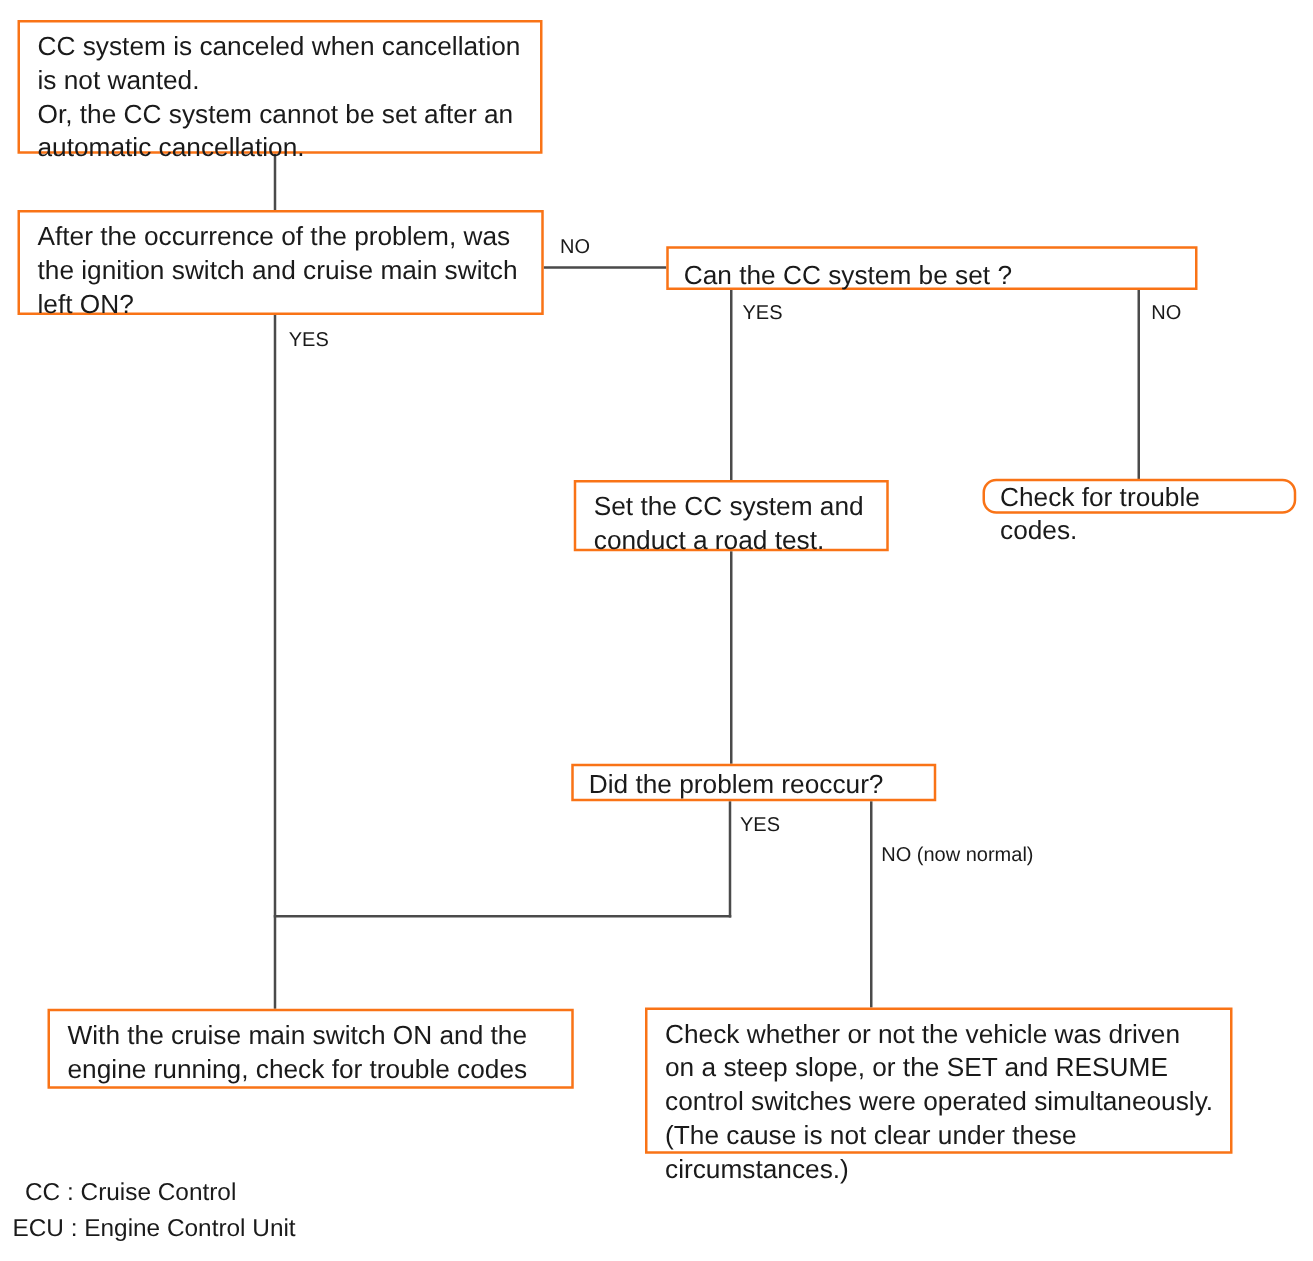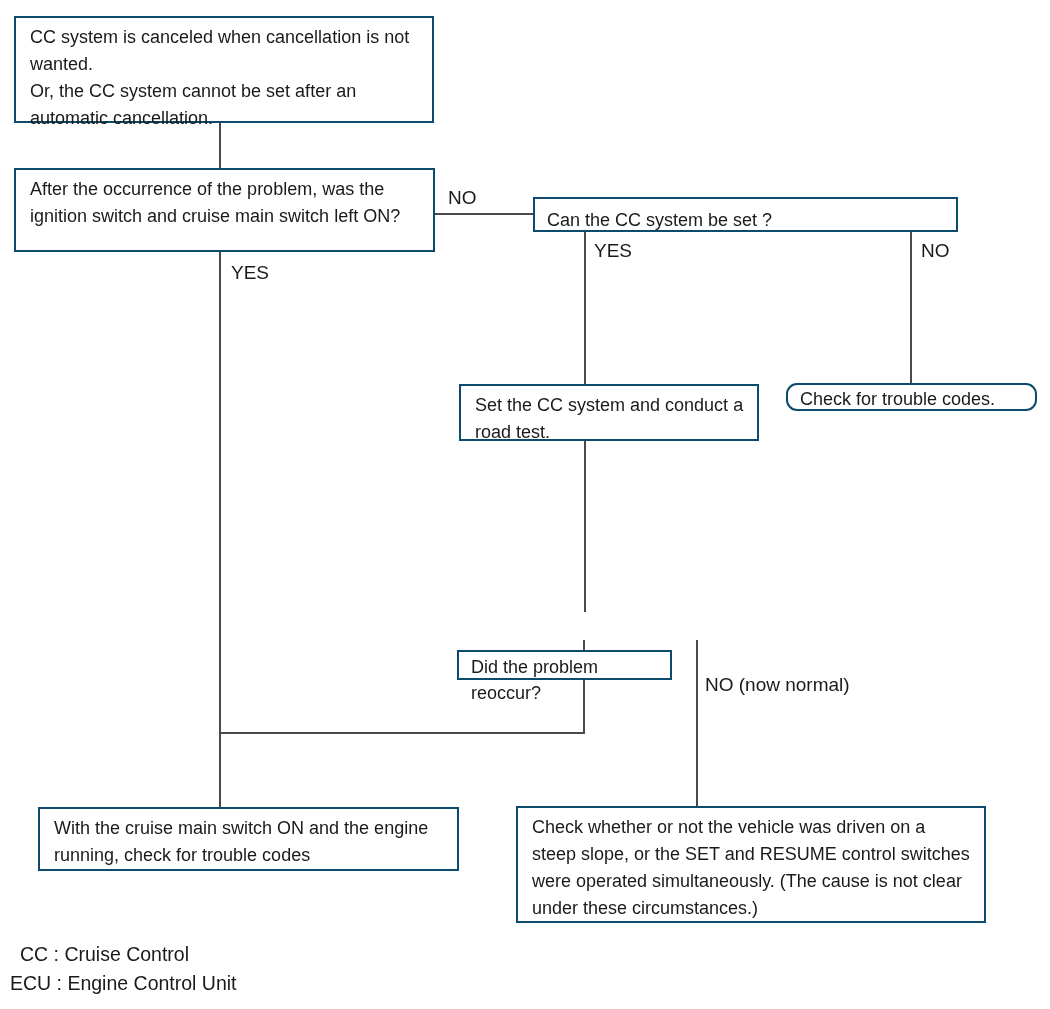--- a/index.html
+++ b/index.html
@@ -14,43 +14,43 @@
   #canvas {
     position: relative;
     width: 1050px;
     height: 1009px;
     background: #ffffff;
     overflow: hidden;
   }
   .node {
     position: absolute;
     box-sizing: border-box;
-    border: 2px solid #0c4a6e;
+    border: 2px solid #f97316;
     background: #ffffff;
-    font-size: 18px;
+    font-size: 21px;
     line-height: 27px;
     color: #1a1a1a;
     padding: 6px 12px 4px 14px;
     white-space: pre-line;
     z-index: 3;
   }
   .node.center {
     text-align: left;
     padding-left: 12px;
   }
   .edge {
     position: absolute;
     background: #4a4a4a;
     z-index: 1;
   }
   .edge.v { width: 2px; }
   .edge.h { height: 2px; }
   .elabel {
     position: absolute;
-    font-size: 19px;
+    font-size: 16px;
     line-height: 22px;
     color: #1a1a1a;
     white-space: nowrap;
     z-index: 2;
   }
   .legend {
     position: absolute;
     font-size: 19.5px;
     line-height: 29px;
     color: #1a1a1a;
@@ -63,25 +63,25 @@
 
 <div id="canvas">
 
   <div class="node" style="left:14px; top:16px; width:420px; height:107px;">CC system is canceled when cancellation is not wanted.
 Or, the CC system cannot be set after an automatic cancellation.</div>
 
   <div class="node" style="left:14px; top:168px; width:421px; height:84px;">After the occurrence of the problem, was the ignition switch and cruise main switch left ON?</div>
 
   <div class="node center" style="left:533px; top:197px; width:425px; height:35px; line-height:31px;">Can the CC system be set ?</div>
 
-  <div class="node" style="left:459px; top:384px; width:300px; height:57px;">Set the CC system and conduct a road test.</div>
+  <div class="node" style="left:459px; top:384px; width:252px; height:57px;">Set the CC system and conduct a road test.</div>
 
   <div class="node center" style="left:786px; top:383px; width:251px; height:28px; padding-top:1px; line-height:26px;border-radius:11px;">Check for trouble codes.</div>
 
-  <div class="node center" style="left:457px; top:611px; width:215px; height:30px; padding-top:2px; line-height:26px;margin-top:39px;">Did the problem reoccur?</div>
+  <div class="node center" style="left:457px; top:611px; width:292px; height:30px; padding-top:2px; line-height:26px;">Did the problem reoccur?</div>
 
   <div class="node" style="left:14px; top:807px; width:421px; height:64px;margin-left:24px;">With the cruise main switch ON and the engine running, check for trouble codes</div>
 
   <div class="node" style="left:516px; top:806px; width:470px; height:117px;">Check whether or not the vehicle was driven on a steep slope, or the SET and RESUME control switches were operated simultaneously. (The cause is not clear under these circumstances.)</div>
 
   <div class="edge v" style="left:219px; top:122px; height:47px;"></div>
 
   <div class="edge h" style="left:434px; top:213px; width:100px;"></div>
 
   <div class="edge v" style="left:219px; top:251px; height:557px;"></div>

